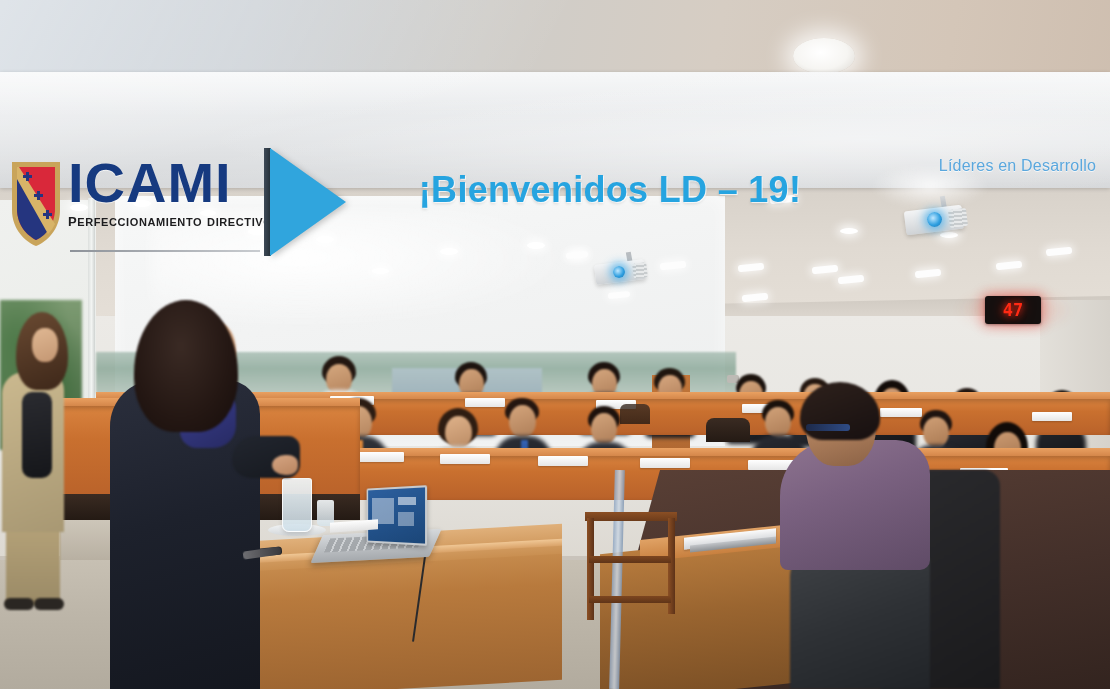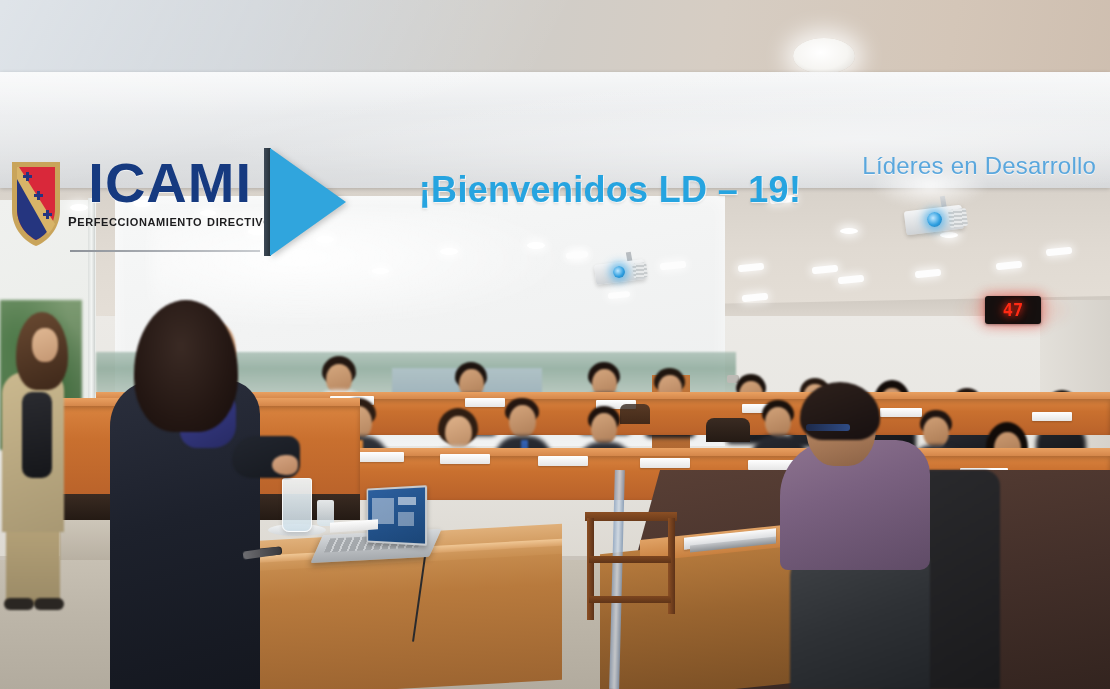--- a/index.html
+++ b/index.html
@@ -402,21 +402,20 @@
   
   .shield{position:absolute;left:10px;top:86px;width:52px;height:90px;}
   .shield svg{display:block;}
 
   .brand{position:absolute;left:68px;top:82px;}
   .brand-name{
     font-family:"Liberation Sans",sans-serif;
     font-weight:bold;font-size:56px;line-height:58px;
     color:#163a80;letter-spacing:1px;
     text-shadow:0 1px 0 rgba(255,255,255,.6);
-    text-align:center;
   }
   .brand-sub1,.brand-sub2{
     font-family:"Liberation Sans",sans-serif;
     font-weight:bold;font-size:15.5px;color:#1d1d1f;
     letter-spacing:.6px;line-height:17px;
     font-variant:small-caps;text-transform:lowercase;
   }
   .brand-sub1::first-letter,.brand-sub2::first-letter{font-size:18px;}
   .brand-rule{
     position:absolute;left:70px;top:178px;width:190px;height:2px;
@@ -448,21 +447,21 @@
 
   .ld-logo{position:absolute;right:14px;top:82px;text-align:right;}
   .ld-mark{
     font-family:"Liberation Sans",sans-serif;
     font-weight:bold;font-size:60px;line-height:58px;
     color:#2fb5f0;letter-spacing:-1px;
     text-shadow:1px 1px 1px rgba(255,255,255,.8);
   }
   .ld-tag{
     font-family:"Liberation Sans",sans-serif;
-    font-size:24px;line-height:24px;color:#5aa7dd;letter-spacing:.2px;
+    font-size:16px;line-height:24px;color:#5aa7dd;letter-spacing:.2px;
     text-shadow:0 1px 0 rgba(255,255,255,.7);
   }
   .ld-halo{
     position:absolute;right:120px;top:92px;width:120px;height:44px;
     background:radial-gradient(ellipse,rgba(255,255,255,.85),rgba(255,255,255,0) 70%);
     filter:blur(3px);pointer-events:none;
   }
 </style>
 </head>
 <body>

